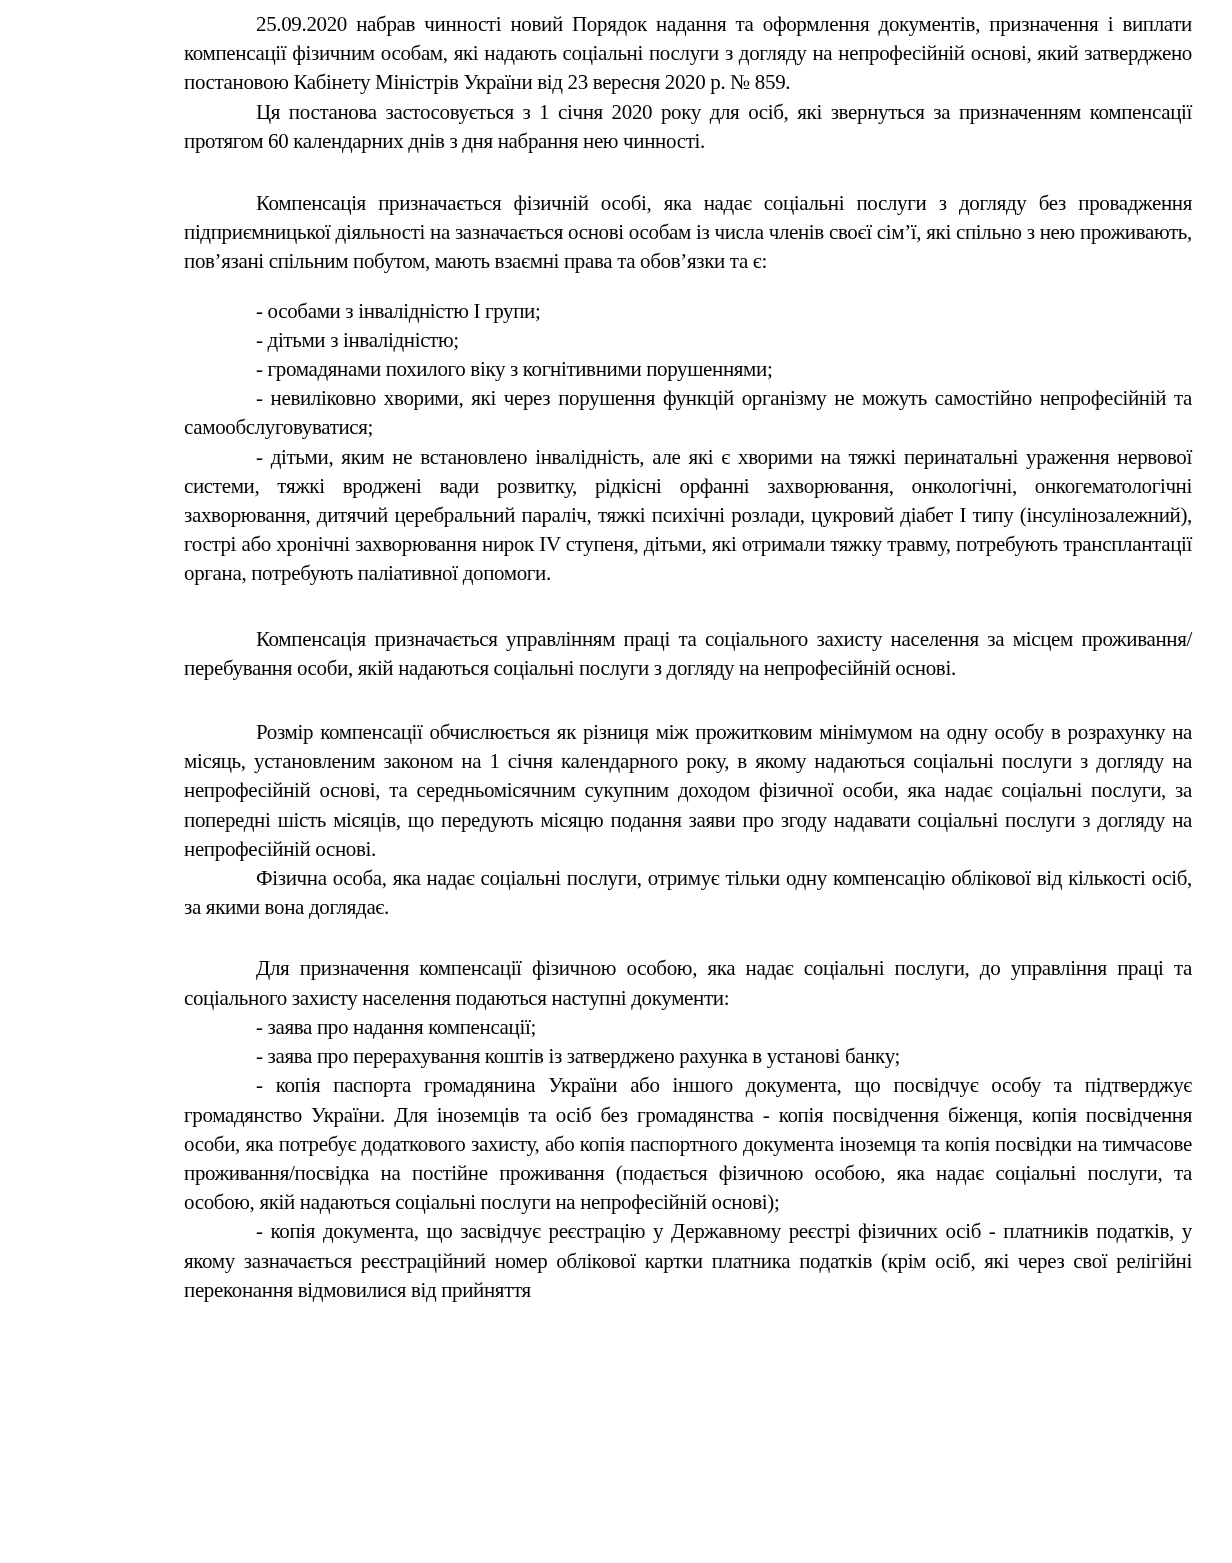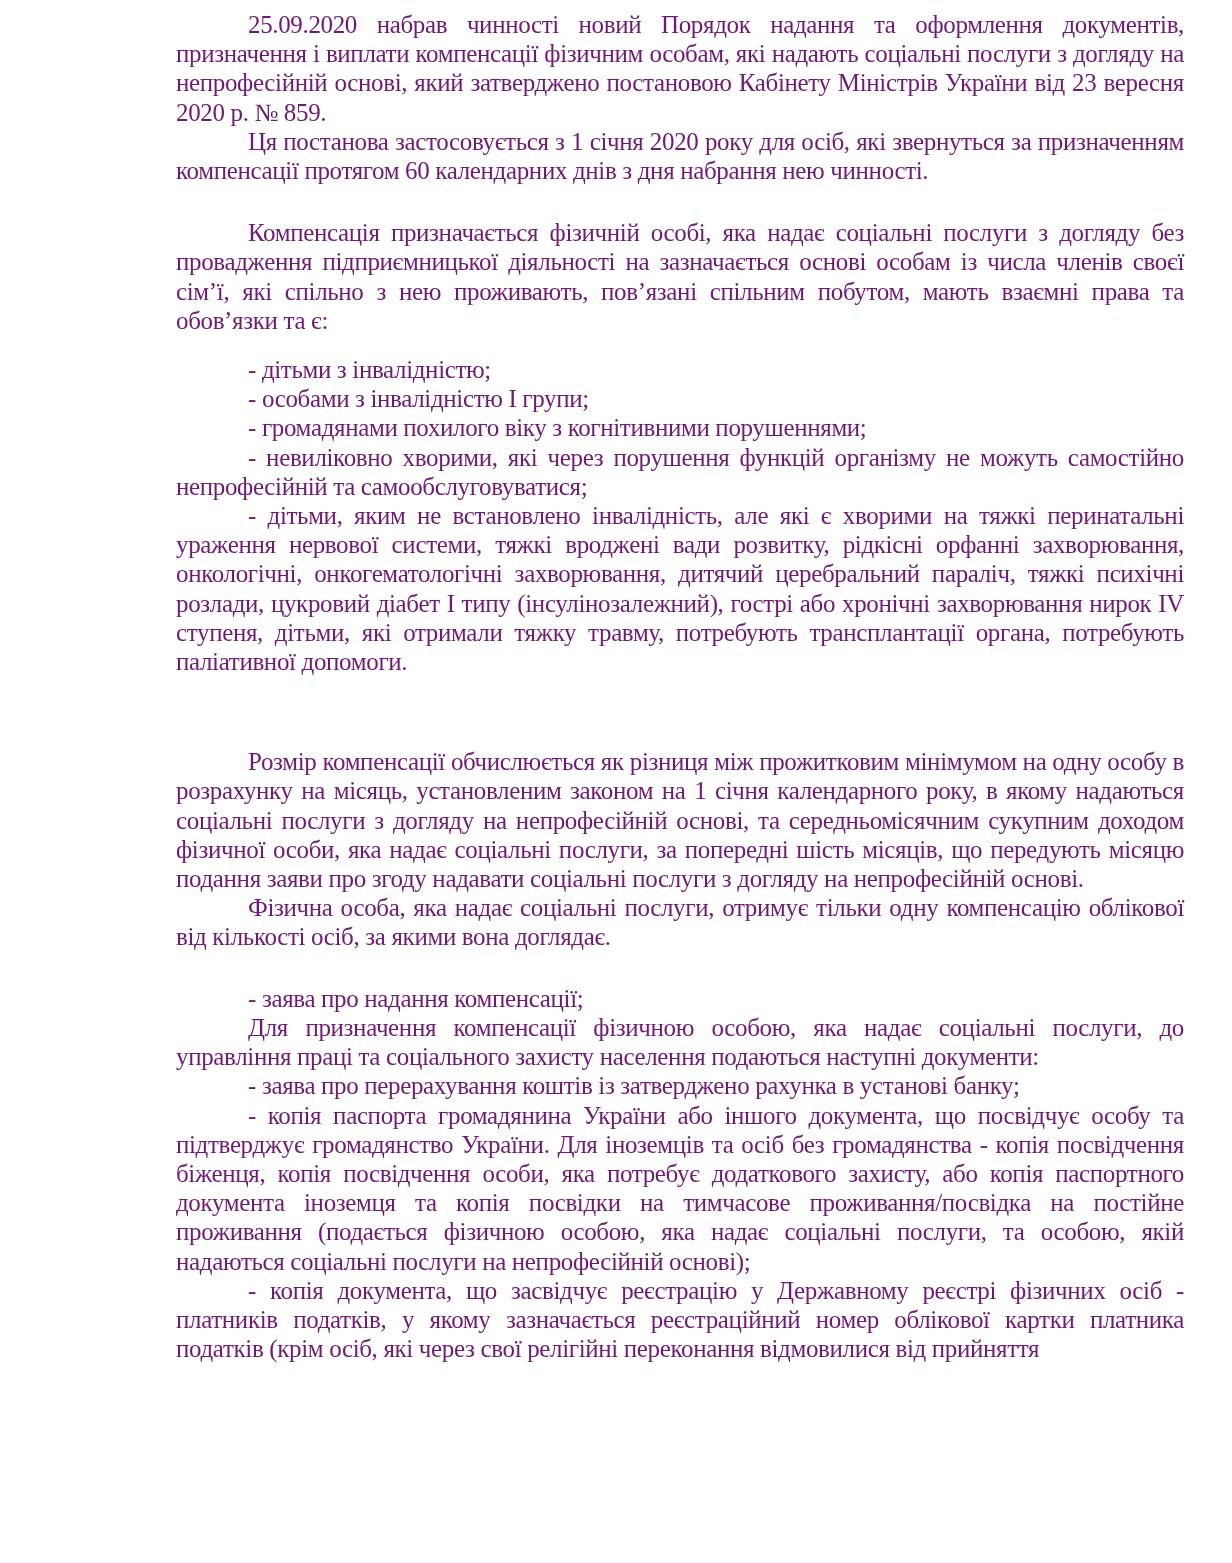--- a/index.html
+++ b/index.html
@@ -1,45 +1,46 @@
 <!DOCTYPE html>
 <html><head>
 <meta charset="utf-8">
 <style>
   html, body { margin:0; padding:0; background:#ffffff; }
   body { width:1232px; height:1563px; position:relative; overflow:hidden; }
   .page {
-    position:absolute; left:176px; top:0; width:1008px;
+    position:absolute; left:184px; top:0; width:1008px;
     font-family:"Liberation Serif", "DejaVu Serif", serif;
-    font-size:25px; line-height:29.2px; color:#701a75;
+    font-size:21px; line-height:29.2px; color:#000000;
     letter-spacing:-0.35px;
   }
   .p { margin:0; text-align:justify; text-indent:72px; }
   .p.li { text-indent:72px; }
   .gap-m { height:29px; }
   .gap-l { height:33px; }
   #p1 { margin-top:10px; }
 </style>
 </head>
 <body>
 
 <div class="page">
   <p class="p" id="p1">25.09.2020 набрав чинності новий Порядок надання та оформлення документів, призначення і виплати компенсації фізичним особам, які надають соціальні послуги з догляду на непрофесійній основі, який затверджено постановою Кабінету Міністрів України від 23 вересня 2020 р. № 859.</p>
   <p class="p">Ця постанова застосовується з 1 січня 2020 року для осіб, які звернуться за призначенням компенсації протягом 60 календарних днів з дня набрання нею чинності.</p>
   <div class="gap-l"></div>
   <p class="p">Компенсація призначається фізичній особі, яка надає соціальні послуги з догляду без провадження підприємницької діяльності на зазначається основі особам із числа членів своєї сім’ї, які спільно з нею проживають, пов’язані спільним побутом, мають взаємні права та обов’язки та є:</p>
   <div class="gap-m" style="height:20px"></div>
+  <p class="p li">- особами з інвалідністю I групи;</p>
   <p class="p li">- дітьми з інвалідністю;</p>
-  <p class="p li">- особами з інвалідністю I групи;</p>
   <p class="p li">- громадянами похилого віку з когнітивними порушеннями;</p>
   <p class="p li">- невиліковно хворими, які через порушення функцій організму не можуть самостійно непрофесійній та самообслуговуватися;</p>
   <p class="p li">- дітьми, яким не встановлено інвалідність, але які є хворими на тяжкі перинатальні ураження нервової системи, тяжкі вроджені вади розвитку, рідкісні орфанні захворювання, онкологічні, онкогематологічні захворювання, дитячий церебральний параліч, тяжкі психічні розлади, цукровий діабет I типу (інсулінозалежний), гострі або хронічні захворювання нирок IV ступеня, дітьми, які отримали тяжку травму, потребують трансплантації органа, потребують паліативної допомоги.</p>
   <div class="gap-l" style="height:36px"></div>
+  <p class="p">Компенсація призначається управлінням праці та соціального захисту населення за місцем проживання/перебування особи, якій надаються соціальні послуги з догляду на непрофесійній основі.</p>
   <div class="gap-l" style="height:35px"></div>
   <p class="p">Розмір компенсації обчислюється як різниця між прожитковим мінімумом на одну особу в розрахунку на місяць, установленим законом на 1 січня календарного року, в якому надаються соціальні послуги з догляду на непрофесійній основі, та середньомісячним сукупним доходом фізичної особи, яка надає соціальні послуги, за попередні шість місяців, що передують місяцю подання заяви про згоду надавати соціальні послуги з догляду на непрофесійній основі.</p>
   <p class="p">Фізична особа, яка надає соціальні послуги, отримує тільки одну компенсацію облікової від кількості осіб, за якими вона доглядає.</p>
   <div class="gap-l" style="height:32px"></div>
+  <p class="p">Для призначення компенсації фізичною особою, яка надає соціальні послуги, до управління праці та соціального захисту населення подаються наступні документи:</p>
   <p class="p li">- заява про надання компенсації;</p>
-  <p class="p">Для призначення компенсації фізичною особою, яка надає соціальні послуги, до управління праці та соціального захисту населення подаються наступні документи:</p>
   <p class="p li">- заява про перерахування коштів із затверджено рахунка в установі банку;</p>
   <p class="p li">- копія паспорта громадянина України або іншого документа, що посвідчує особу та підтверджує громадянство України. Для іноземців та осіб без громадянства - копія посвідчення біженця, копія посвідчення особи, яка потребує додаткового захисту, або копія паспортного документа іноземця та копія посвідки на тимчасове проживання/посвідка на постійне проживання (подається фізичною особою, яка надає соціальні послуги, та особою, якій надаються соціальні послуги на непрофесійній основі);</p>
   <p class="p li">- копія документа, що засвідчує реєстрацію у Державному реєстрі фізичних осіб - платників податків, у якому зазначається реєстраційний номер облікової картки платника податків (крім осіб, які через свої релігійні переконання відмовилися від прийняття</p>
 </div>
 
 </body></html>

